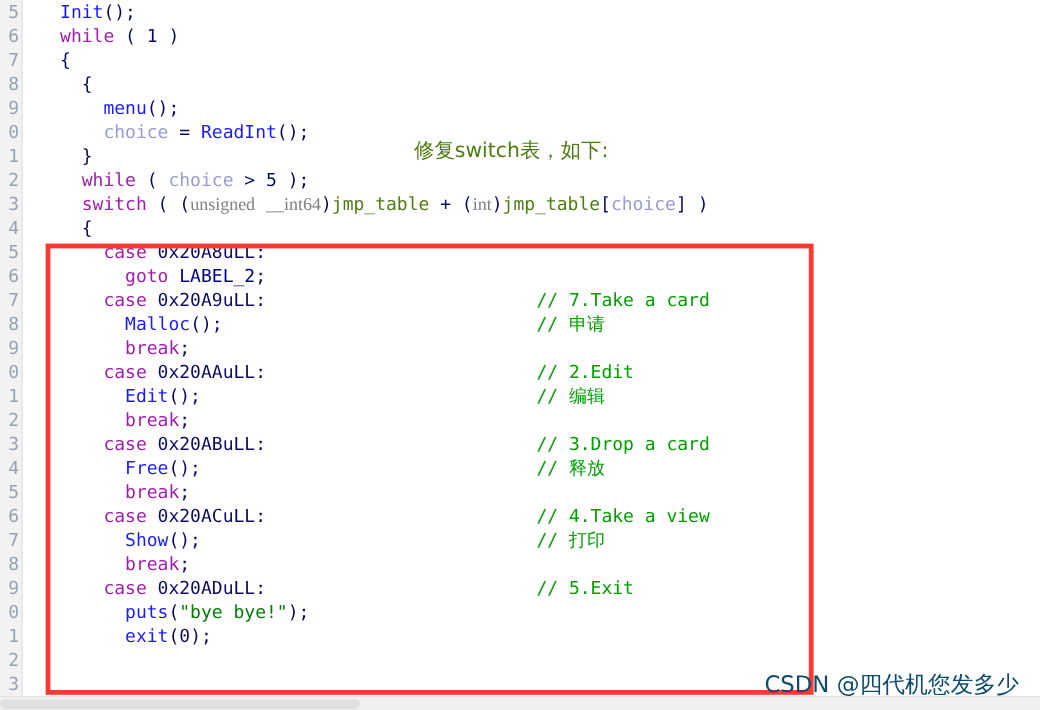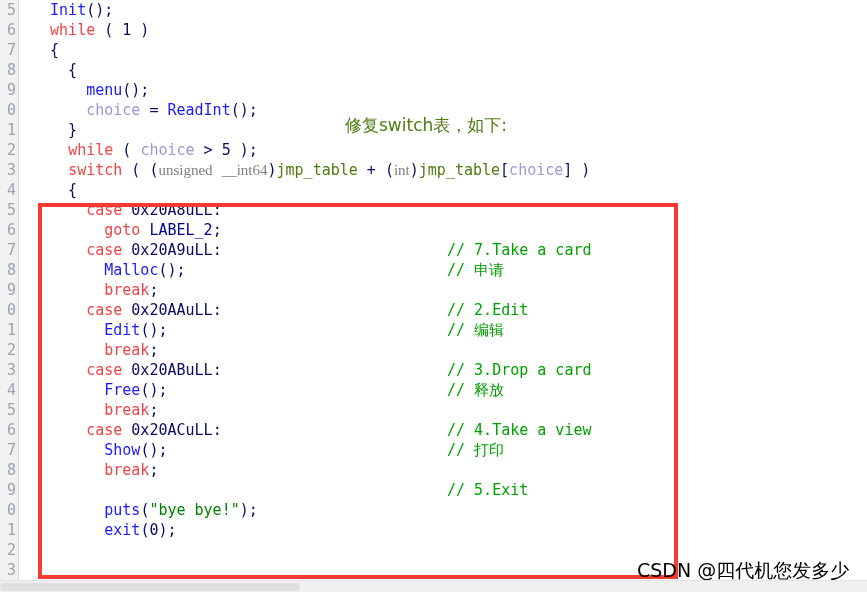--- a/index.html
+++ b/index.html
@@ -73,21 +73,21 @@
   }
   .line .txt { position: absolute; left: 0; top: 0; }
   .line .cmt {
     position: absolute;
     left: 415px;
     top: 0;
     color: #00a000;
   }
 
   
-  .kw   { color: #ef4444; }          
+  .kw   { color: #a21caf; }          
   .fn   { color: #1a1aff; }          
   .var  { color: #9a9ad2; }          
   .typ  { color: #808080; font-family: Liberation Serif, serif; }          
   .lbl  { color: #00008b; }          
   .num  { color: #0b0b66; }
   .str  { color: #008000; }          
   .glob { color: #4d7c0f; }          
 
   
   #redbox {
@@ -221,30 +221,30 @@
       <div class="line"><span class="txt">        <span class="kw">break</span>;</span></div>
       <div class="line"><span class="txt">      <span class="kw">case</span> <span class="num">0x20AAuLL</span>:</span><span class="cmt">// 2.Edit</span></div>
       <div class="line"><span class="txt">        <span class="fn">Edit</span>();</span><span class="cmt">// 编辑</span></div>
       <div class="line"><span class="txt">        <span class="kw">break</span>;</span></div>
       <div class="line"><span class="txt">      <span class="kw">case</span> <span class="num">0x20ABuLL</span>:</span><span class="cmt">// 3.Drop a card</span></div>
       <div class="line"><span class="txt">        <span class="fn">Free</span>();</span><span class="cmt">// 释放</span></div>
       <div class="line"><span class="txt">        <span class="kw">break</span>;</span></div>
       <div class="line"><span class="txt">      <span class="kw">case</span> <span class="num">0x20ACuLL</span>:</span><span class="cmt">// 4.Take a view</span></div>
       <div class="line"><span class="txt">        <span class="fn">Show</span>();</span><span class="cmt">// 打印</span></div>
       <div class="line"><span class="txt">        <span class="kw">break</span>;</span></div>
-      <div class="line"><span class="cmt">// 5.Exit</span></div>
+      <div class="line"><span class="txt">      <span class="kw">case</span> <span class="num">0x20ADuLL</span>:</span><span class="cmt">// 5.Exit</span></div>
       <div class="line"><span class="txt">        <span class="fn">puts</span>(<span class="str">"bye bye!"</span>);</span></div>
       <div class="line"><span class="txt">        <span class="fn">exit</span>(<span class="num">0</span>);</span></div>
     </div>
 
   <div id="redbox" style="border-color: rgb(249, 58, 51);"></div>
 
   <div id="note" style="color: #4d7c0f;">修复switch表，如下:</div>
 
-  <div id="watermark" style="color: #000000;">CSDN @四代机您发多少</div>
+  <div id="watermark" style="color: #0c4a6e;">CSDN @四代机您发多少</div>
 
   <div id="foldline">    }</div>
 
   <div id="vscroll"></div>
   <div id="hscroll">
     <div class="thumb"></div>
   </div>
 </div>
 
 </body></html>

